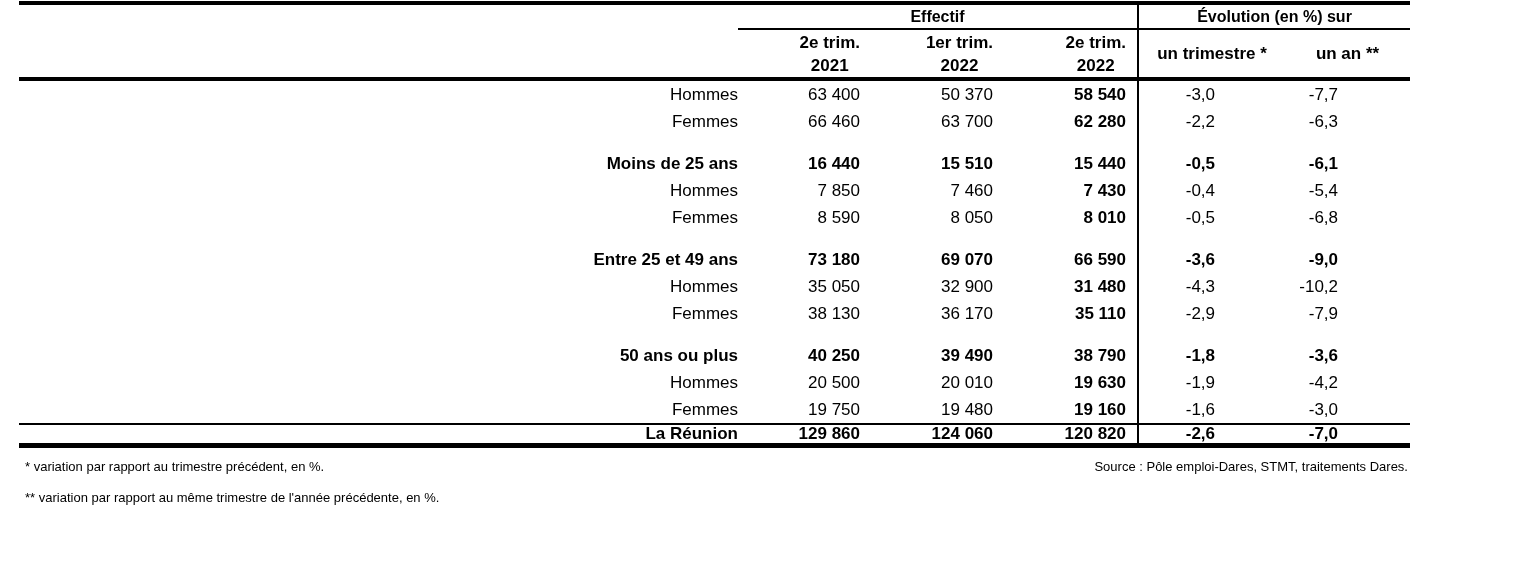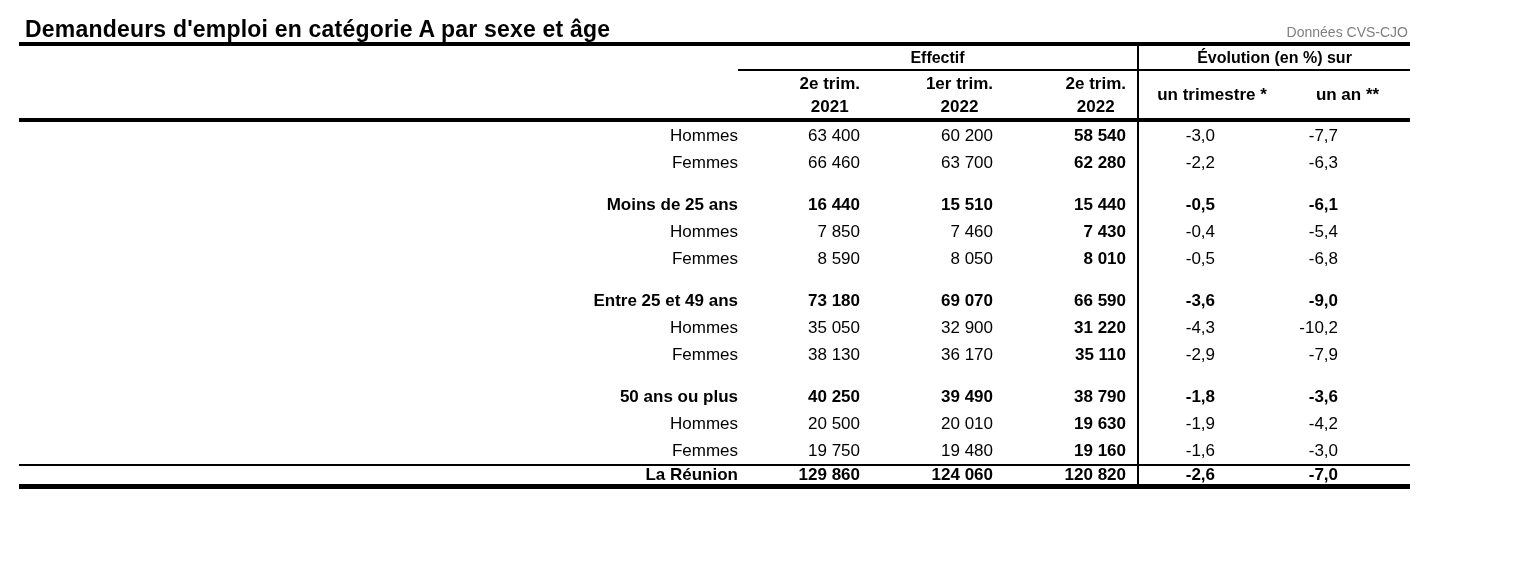--- a/index.html
+++ b/index.html
@@ -61,24 +61,20 @@
   
   .foot { width:1383px; margin:11px 0 0 25px; font-size:13px; line-height:16px; }
   .foot-row1 { display:flex; justify-content:space-between; align-items:baseline; }
   .fn2 { margin-top:15px; }
 </style>
 </head>
 <body>
 
 <div class="sheet">
 
-  <div class="masthead">
-    <div class="title">Demandeurs d'emploi en catégorie A par sexe et âge</div>
-    <div class="data-label">Données CVS-CJO</div>
-  </div>
 
   <table class="main">
     <colgroup>
       <col style="width:719px">
       <col style="width:133px">
       <col style="width:133px">
       <col style="width:134px">
       <col style="width:147px">
       <col style="width:125px">
     </colgroup>
@@ -100,21 +96,21 @@
         </th>
         <th class="hq vline">un trimestre *</th>
         <th class="hy">un an **</th>
       </tr>
     </thead>
     <tbody>
 
     <tr class="plain">
           <td class="label">Hommes</td>
           <td class="c1">63 400</td>
-          <td class="c2">60 200</td>
+          <td class="c2">50 370</td>
           <td class="c3">58 540</td>
           <td class="c4 vline">-3,0</td>
           <td class="c5">-7,7</td>
         </tr>
         <tr class="plain">
           <td class="label">Femmes</td>
           <td class="c1">66 460</td>
           <td class="c2">63 700</td>
           <td class="c3">62 280</td>
           <td class="c4 vline">-2,2</td>
@@ -157,21 +153,21 @@
           <td class="c1">73 180</td>
           <td class="c2">69 070</td>
           <td class="c3">66 590</td>
           <td class="c4 vline">-3,6</td>
           <td class="c5">-9,0</td>
         </tr>
         <tr class="sub">
           <td class="label">Hommes</td>
           <td class="c1">35 050</td>
           <td class="c2">32 900</td>
-          <td class="c3">31 220</td>
+          <td class="c3">31 480</td>
           <td class="c4 vline">-4,3</td>
           <td class="c5">-10,2</td>
         </tr>
         <tr class="sub">
           <td class="label">Femmes</td>
           <td class="c1">38 130</td>
           <td class="c2">36 170</td>
           <td class="c3">35 110</td>
           <td class="c4 vline">-2,9</td>
           <td class="c5">-7,9</td>
@@ -208,14 +204,21 @@
           <td class="label">La Réunion</td>
           <td class="c1">129 860</td>
           <td class="c2">124 060</td>
           <td class="c3">120 820</td>
           <td class="c4 vline">-2,6</td>
           <td class="c5">-7,0</td>
         </tr>
       </tbody>
   </table>
 
+  <div class="foot">
+    <div class="foot-row1">
+      <div>* variation par rapport au trimestre précédent, en %.</div>
+      <div>Source : Pôle emploi-Dares, STMT, traitements Dares.</div>
+    </div>
+    <div class="fn2">** variation par rapport au même trimestre de l'année précédente, en %.</div>
+  </div>
 
 </div>
 
 </body></html>

